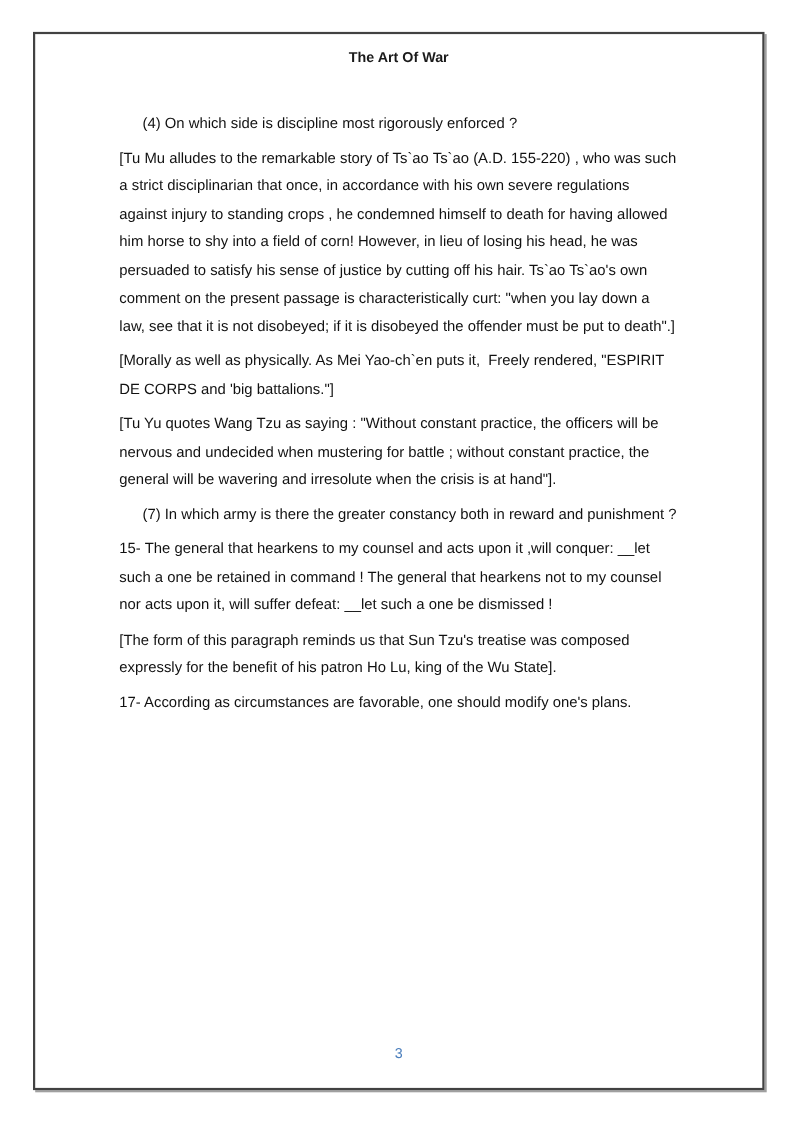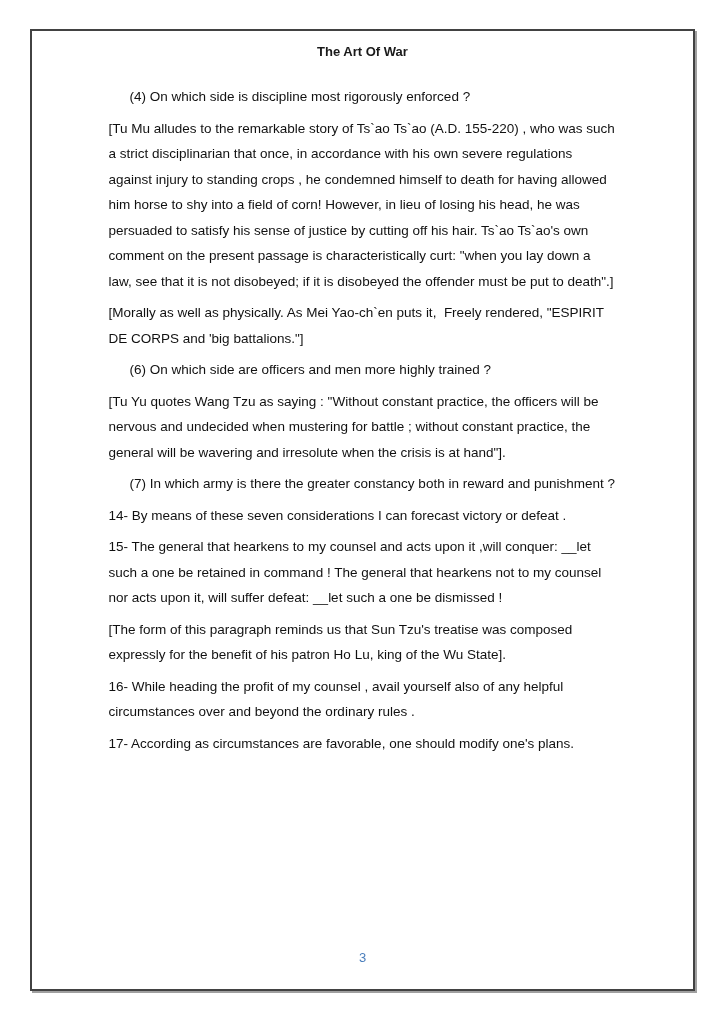--- a/index.html
+++ b/index.html
@@ -30,21 +30,21 @@
     margin: 0;
     padding-top: 13px;
     text-align: center;
     font-size: 13px;
     font-weight: 600;
     color: #1a1a1a;
     letter-spacing: 0;
   }
   .text-block {
     width: 508px;
-    margin: 25px auto 0 auto;
+    margin: 40px auto 0 auto;
   }
   .para {
     margin: 0 0 6px 0;
     font-size: 13.5px;
     line-height: 25.5px;
     white-space: pre-wrap;
     color: #111111;
   }
   .para.question {
     text-indent: 21px;
@@ -62,26 +62,23 @@
 <body>
 
 <div class="sheet" style="border-color: rgb(66, 66, 66);">
   <h1 class="doc-title">The Art Of War</h1>
 
   <div class="text-block">
 
   <p class="para question">(4) On which side is discipline most rigorously enforced ?</p>
       <p class="para commentary">[Tu Mu alludes to the remarkable story of Ts`ao Ts`ao (A.D. 155-220) , who was such a strict disciplinarian that once, in accordance with his own severe regulations against injury to standing crops , he condemned himself to death for having allowed him horse to shy into a field of corn! However, in lieu of losing his head, he was persuaded to satisfy his sense of justice by cutting off his hair. Ts`ao Ts`ao's own comment on the present passage is characteristically curt: "when you lay down a law, see that it is not disobeyed; if it is disobeyed the offender must be put to death".]</p>
       <p class="para commentary">[Morally as well as physically. As Mei Yao-ch`en puts it,  Freely rendered, "ESPIRIT DE CORPS and 'big battalions."]</p>
-      <p class="para question">(6) On which side are officers and men more highly trained ?</p>
       <p class="para commentary">[Tu Yu quotes Wang Tzu as saying : "Without constant practice, the officers will be nervous and undecided when mustering for battle ; without constant practice, the general will be wavering and irresolute when the crisis is at hand"].</p>
       <p class="para question">(7) In which army is there the greater constancy both in reward and punishment ?</p>
-      <p class="para verse">14- By means of these seven considerations I can forecast victory or defeat .</p>
       <p class="para verse">15- The general that hearkens to my counsel and acts upon it ,will conquer: __let such a one be retained in command ! The general that hearkens not to my counsel nor acts upon it, will suffer defeat: __let such a one be dismissed !</p>
       <p class="para commentary">[The form of this paragraph reminds us that Sun Tzu's treatise was composed expressly for the benefit of his patron Ho Lu, king of the Wu State].</p>
-      <p class="para verse">16- While heading the profit of my counsel , avail yourself also of any helpful circumstances over and beyond the ordinary rules .</p>
       <p class="para verse">17- According as circumstances are favorable, one should modify one's plans.</p>
     </div>
 
   <div class="page-footer">
     <span style="color: rgb(74, 126, 188);">3</span>
   </div>
 </div>
 
 </body></html>

